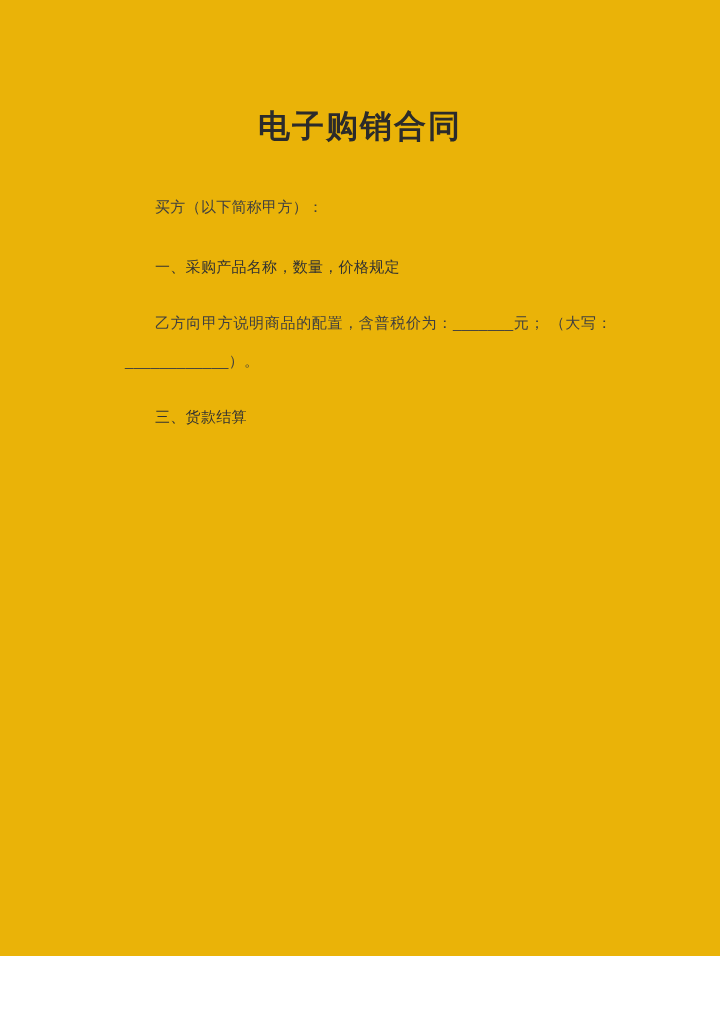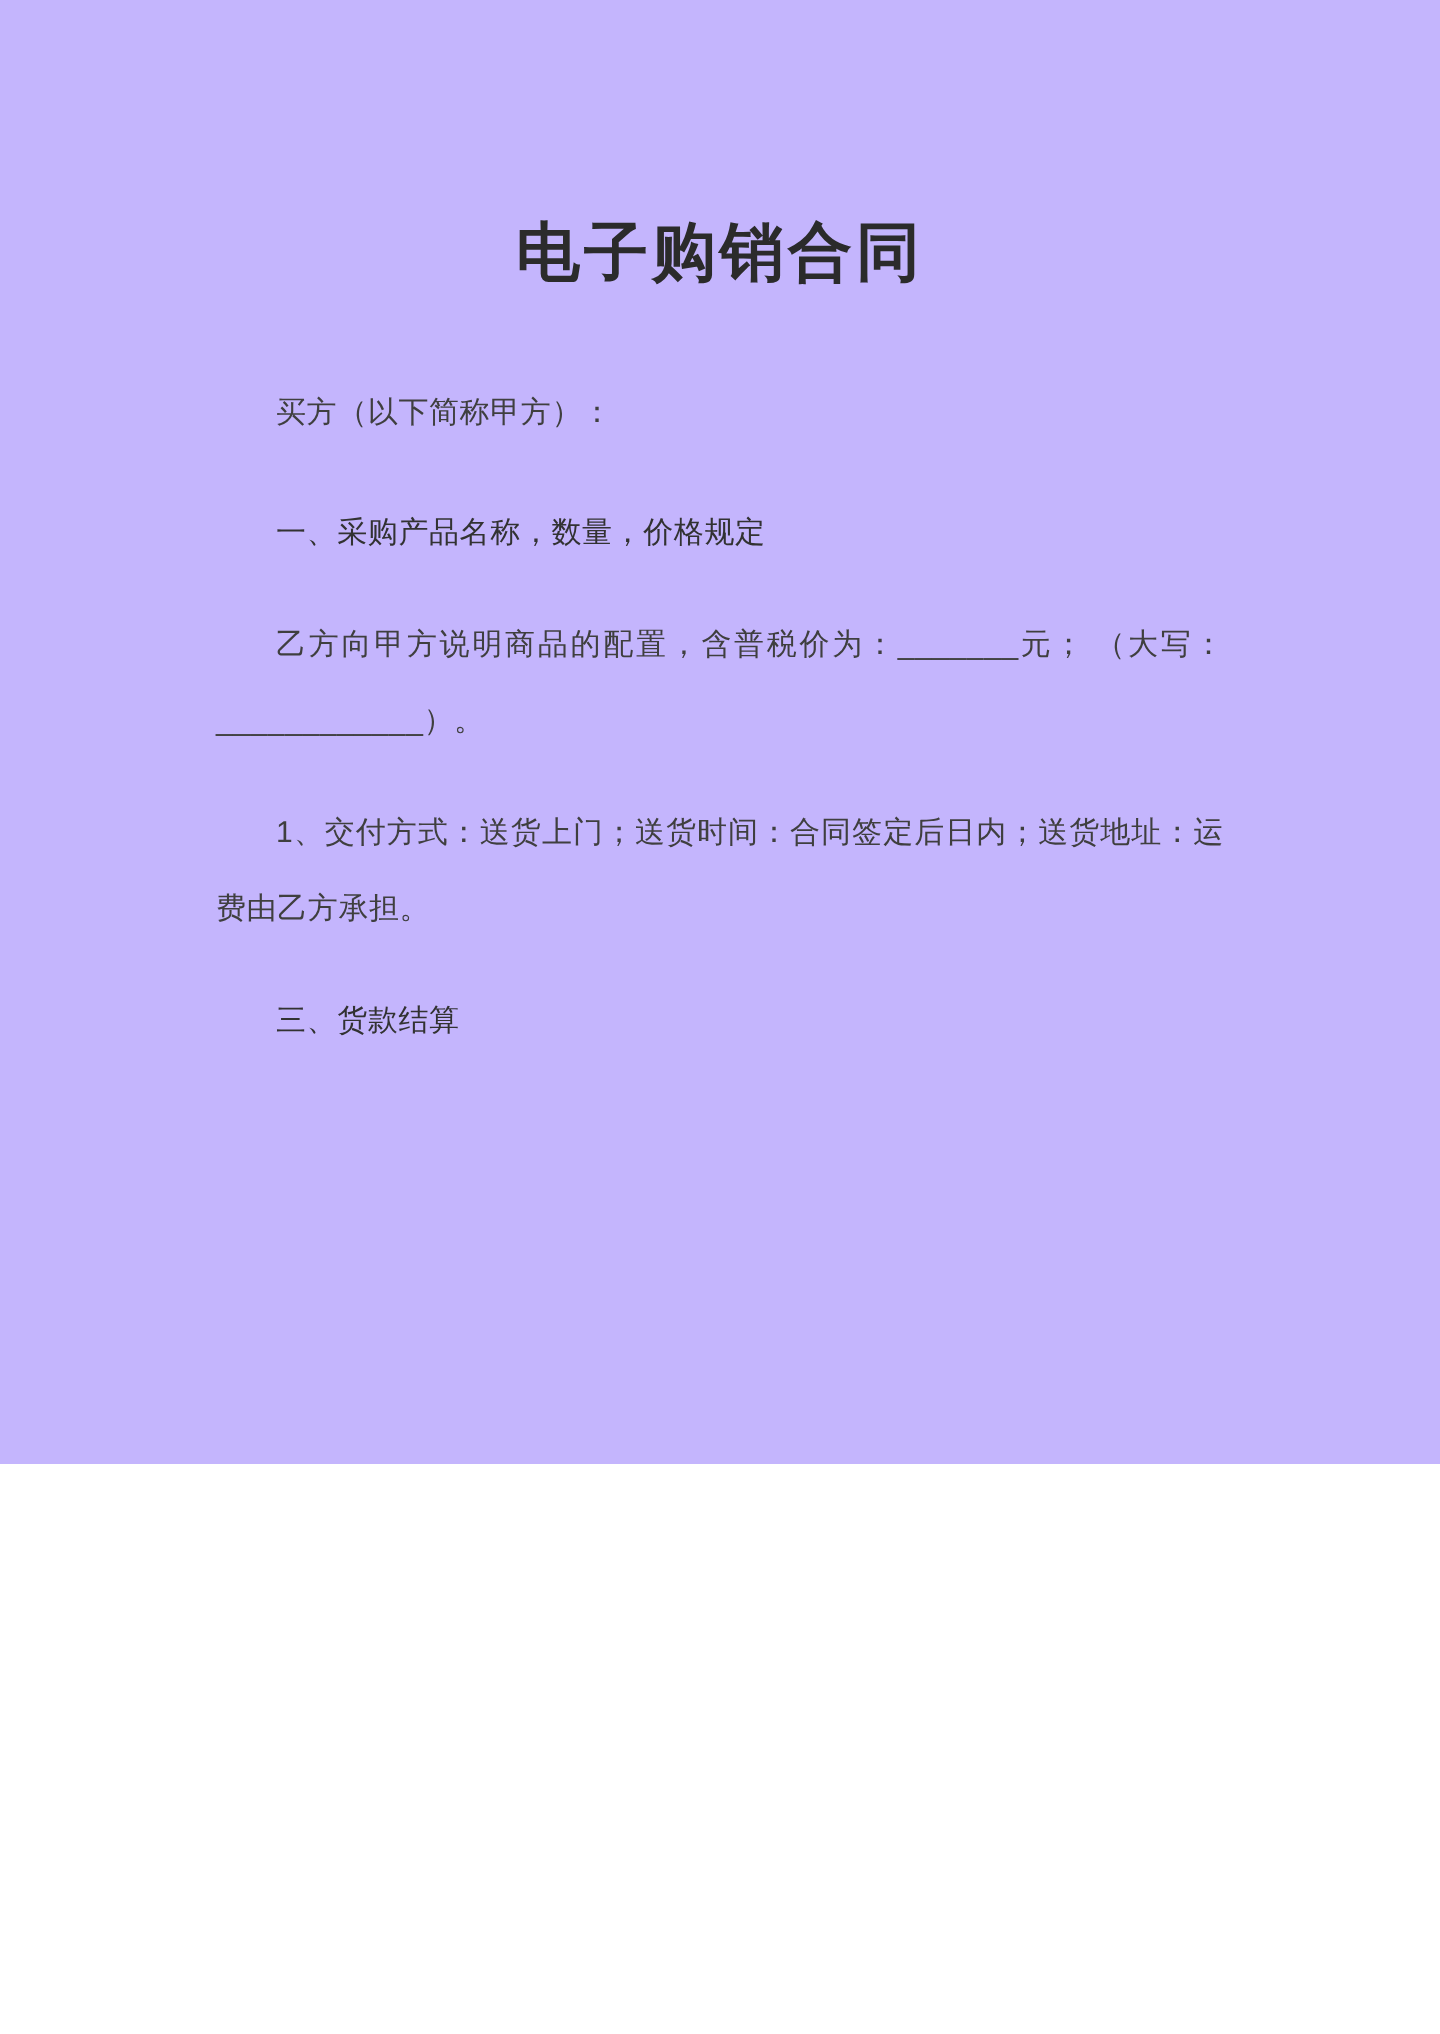--- a/index.html
+++ b/index.html
@@ -9,37 +9,37 @@
     background: #ffffff;
   }
   body {
     width: 720px;
     height: 1017px;
     overflow: hidden;
     font-family: "Liberation Sans", sans-serif;
   }
   .page {
     width: 720px;
-    height: 732px;
+    height: 956px;
     padding: 104px 108px 0 108px;
-    background: #c4b5fd;
+    background: #eab308;
     color: #3f3f3f;
     font-size: 15px;
   }
   .doc-title {
     margin: 0 0 40px 0;
     text-align: center;
     font-size: 32px;
     line-height: 44px;
     font-weight: 700;
     color: #2b2b2b;
     letter-spacing: 2px;
   }
   .para {
-    margin: 0 0 18px 0;
+    margin: 0 0 18px 17px;
     line-height: 38px;
     text-align: justify;
     text-indent: 2em;
     letter-spacing: 0.3px;
   }
   .party {
     margin-bottom: 22px;
   }
   .heading {
     font-weight: 400;
@@ -55,18 +55,17 @@
 
   <p class="para party">买方（以下简称甲方）：</p>
 
 
 
   <p class="para heading">一、采购产品名称，数量，价格规定</p>
 
   <p class="para">乙方向甲方说明商品的配置，含普税价为：_______元； （大写：____________）。</p>
 
 
-  <p class="para">1、交付方式：送货上门；送货时间：合同签定后日内；送货地址：运费由乙方承担。</p>
 
 
   <p class="para heading">三、货款结算</p>
 
 </div>
 
 </body></html>

